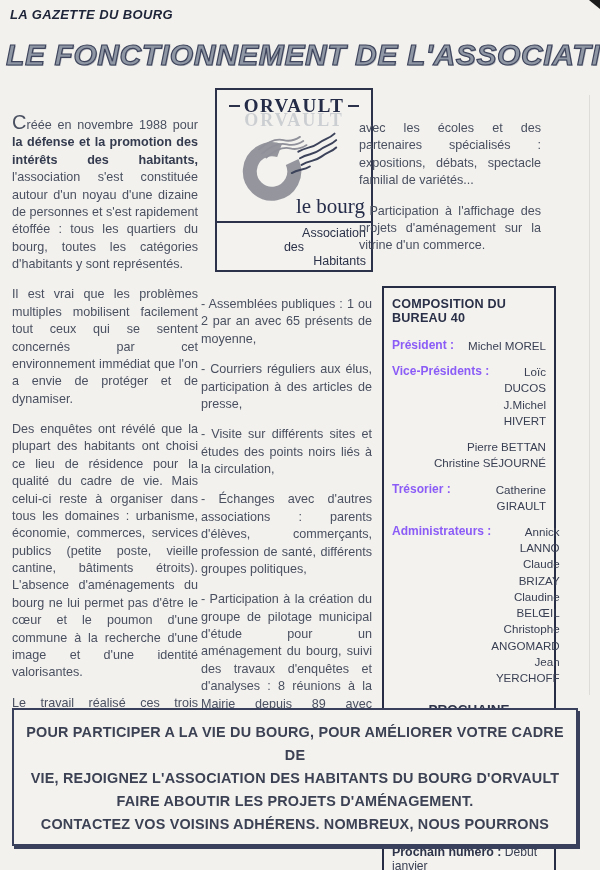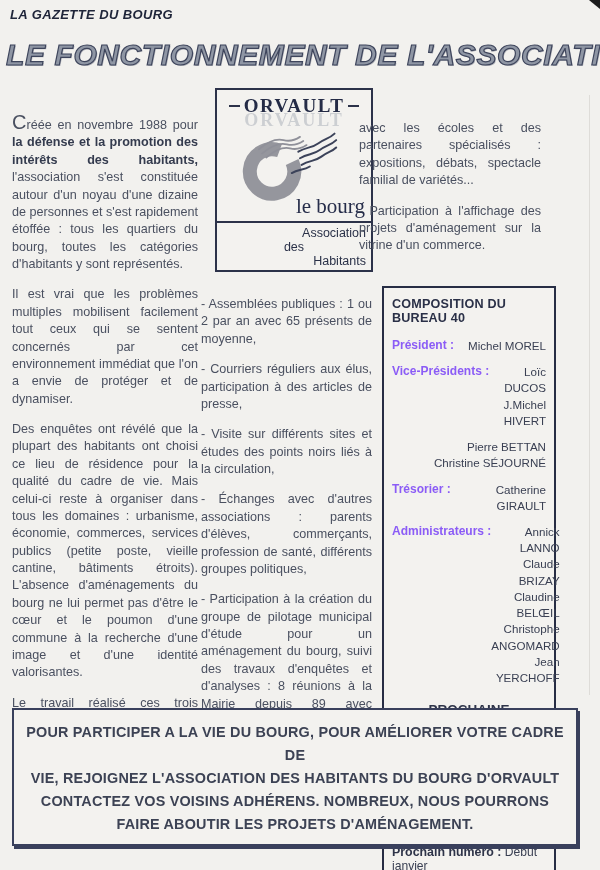--- a/index.html
+++ b/index.html
@@ -201,20 +201,20 @@
       <div>ASSEMBLÉE GÉNÉRALE :</div>
     </div>
     <div class="ag-date">20 janvier 92</div>
     <div class="dues">PRIX DES COTISATIONS : 35 F</div>
     <div class="next-issue"><span class="lbl">Prochain numéro :</span><span> Début janvier</span></div>
   </div>
 
   <div class="footer-box">
     <div class="footer-line">POUR PARTICIPER A LA VIE DU BOURG, POUR AMÉLIORER VOTRE CADRE DE</div>
     <div class="footer-line">VIE, REJOIGNEZ L'ASSOCIATION DES HABITANTS DU BOURG D'ORVAULT</div>
+    <div class="footer-line">FAIRE ABOUTIR LES PROJETS D'AMÉNAGEMENT.</div>
     <div class="footer-line">CONTACTEZ VOS VOISINS ADHÉRENS. NOMBREUX, NOUS POURRONS</div>
-    <div class="footer-line">FAIRE ABOUTIR LES PROJETS D'AMÉNAGEMENT.</div>
   </div>
 
   <div class="corner-speck"></div>
   <div class="scan-line"></div>
 
 </div>
 
 </body></html>

